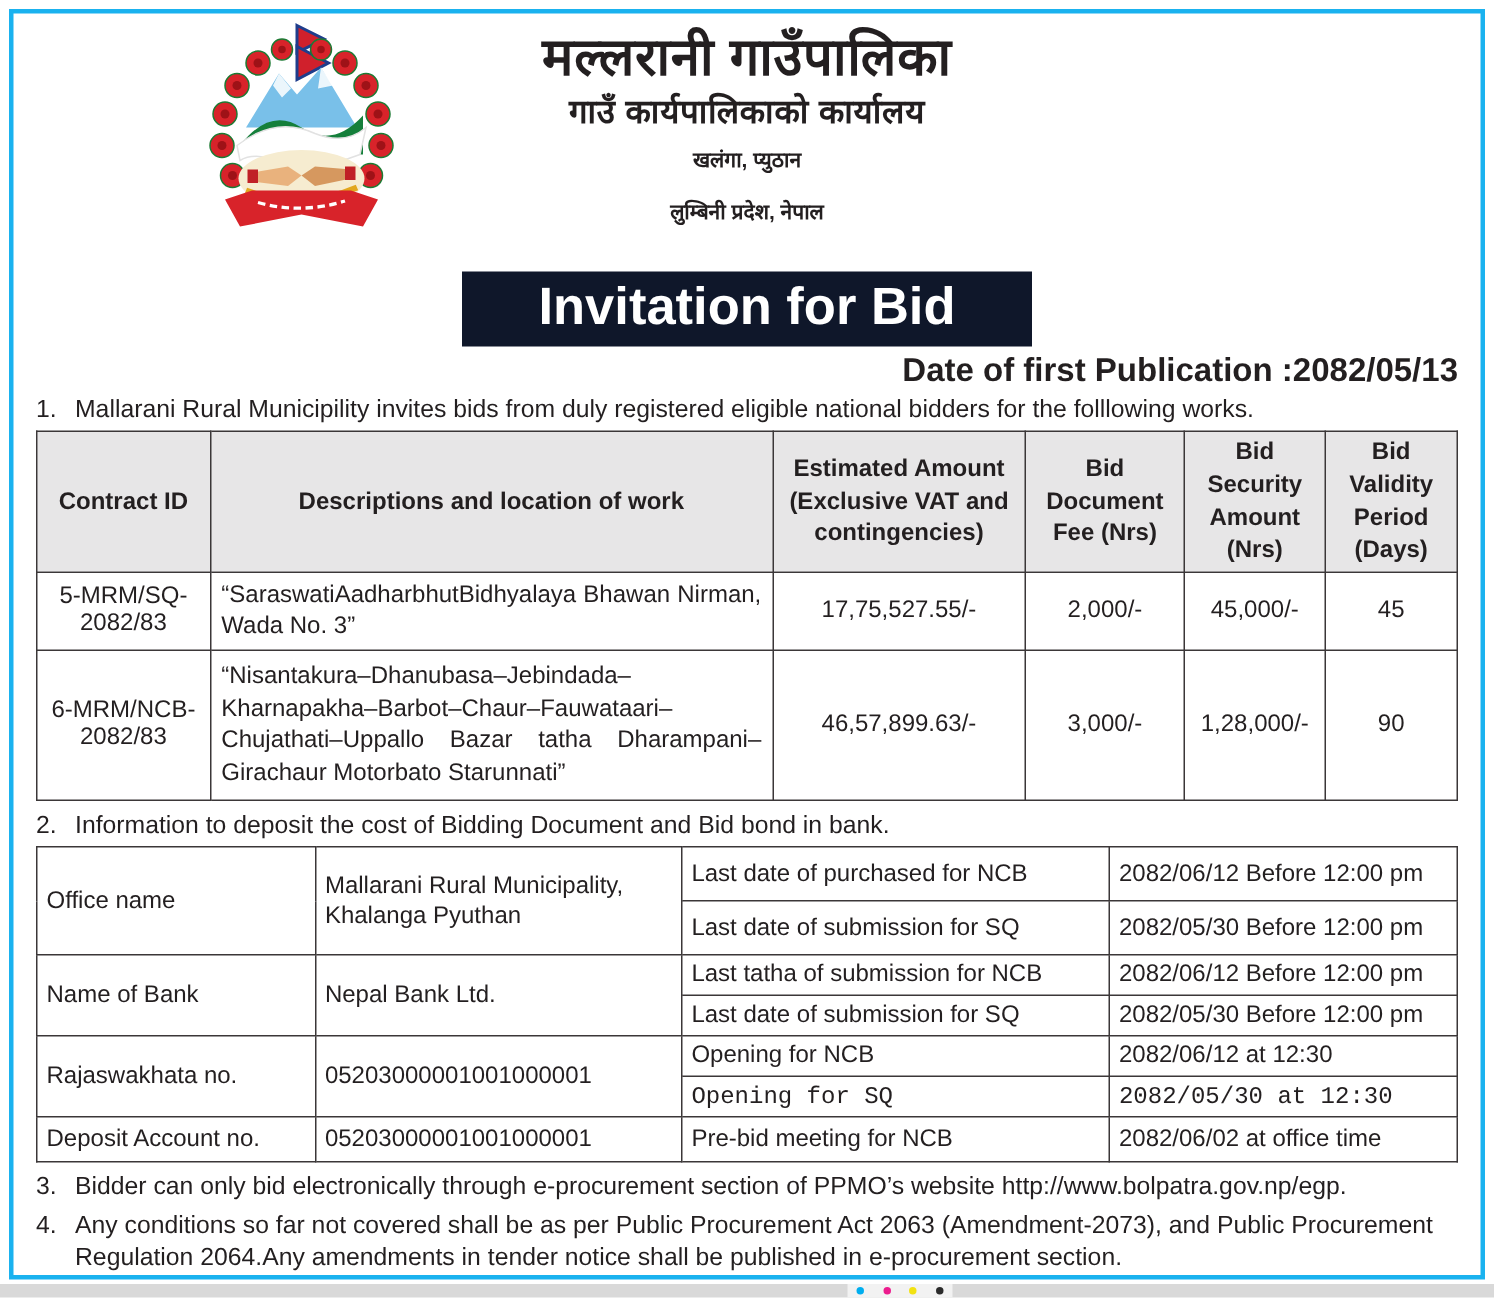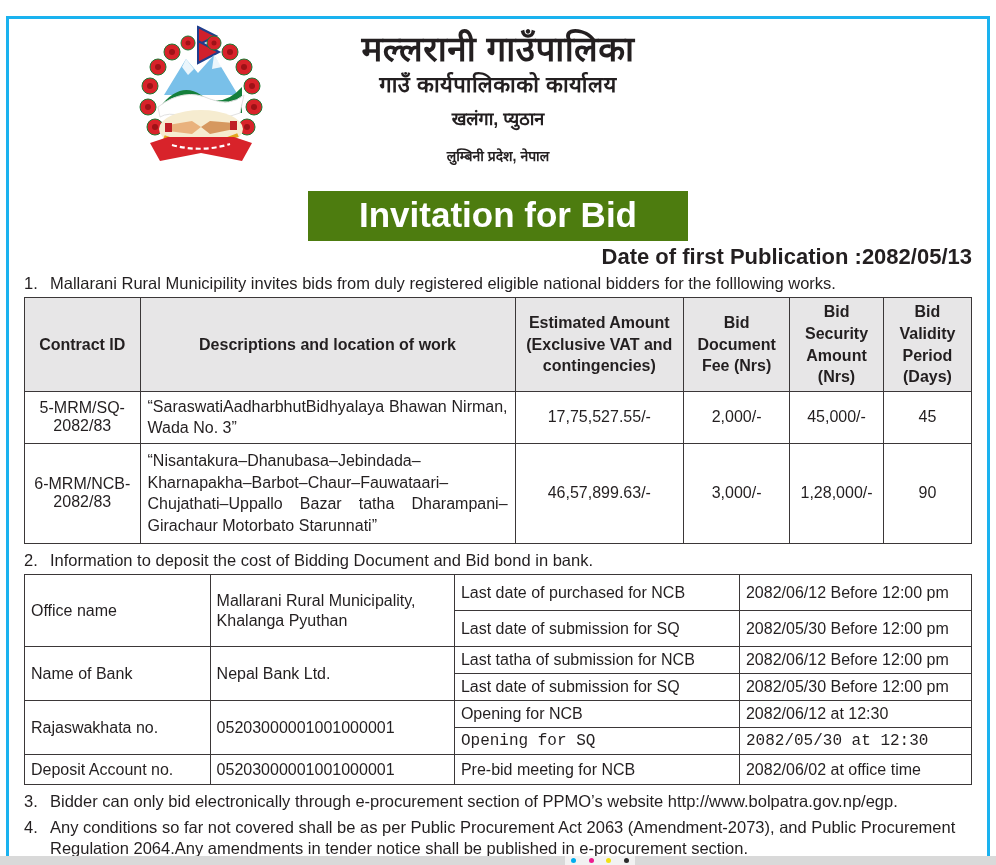--- a/index.html
+++ b/index.html
@@ -4,37 +4,37 @@
 <style>
   * { margin:0; padding:0; box-sizing:border-box; }
   html,body { background:#ffffff; }
   body {
     width:996px; height:865px;
     font-family:"Liberation Sans","DejaVu Sans",sans-serif;
     color:#231f20;
     -webkit-font-smoothing:antialiased;
   }
   .page {
-    position:absolute; left:6px; top:16px; width:984px; height:847px;
+    position:absolute; left:6px; top:6px; width:984px; height:847px;
     border:3px solid #1ab2ef;
     background:#ffffff;
     padding:2px 15px 0 15px;
     overflow:hidden;
   }
   
   .header { position:relative; height:166px; text-align:center; }
   .logo { position:absolute; left:114px; top:2px; width:126px; height:150px; }
   .np-title    { font-size:35px; font-weight:bold; line-height:1.25; padding-top:6px; letter-spacing:0.5px;}
   .np-subtitle { font-size:22px; font-weight:bold; line-height:1.3; letter-spacing:0.5px;}
-  .np-line3    { font-size:18px; font-weight:bold; margin-top:7px; }
+  .np-line3    { font-size:14px; font-weight:bold; margin-top:7px; }
   .np-line4    { font-size:14px; font-weight:bold; margin-top:16px; }
   
   .banner-row { text-align:center; margin-top:4px; }
   .banner {
-    display:inline-block; background:#4d7c0f; color:#ffffff;
+    display:inline-block; background:#0f172a; color:#ffffff;
     font-size:35px; font-weight:bold; line-height:1;
     padding:6px 40px 9px 40px; min-width:380px;
   }
   .pub-date { text-align:right; font-size:22px; font-weight:bold; margin-top:3px; }
   
   .item { display:flex; font-size:16.5px; line-height:1.3; margin-top:3px; }
   .item .num { width:26px; flex:none; }
   .item .txt { flex:1; }
   
   table { border-collapse:collapse; width:100%; table-layout:fixed; margin-top:3px; }

